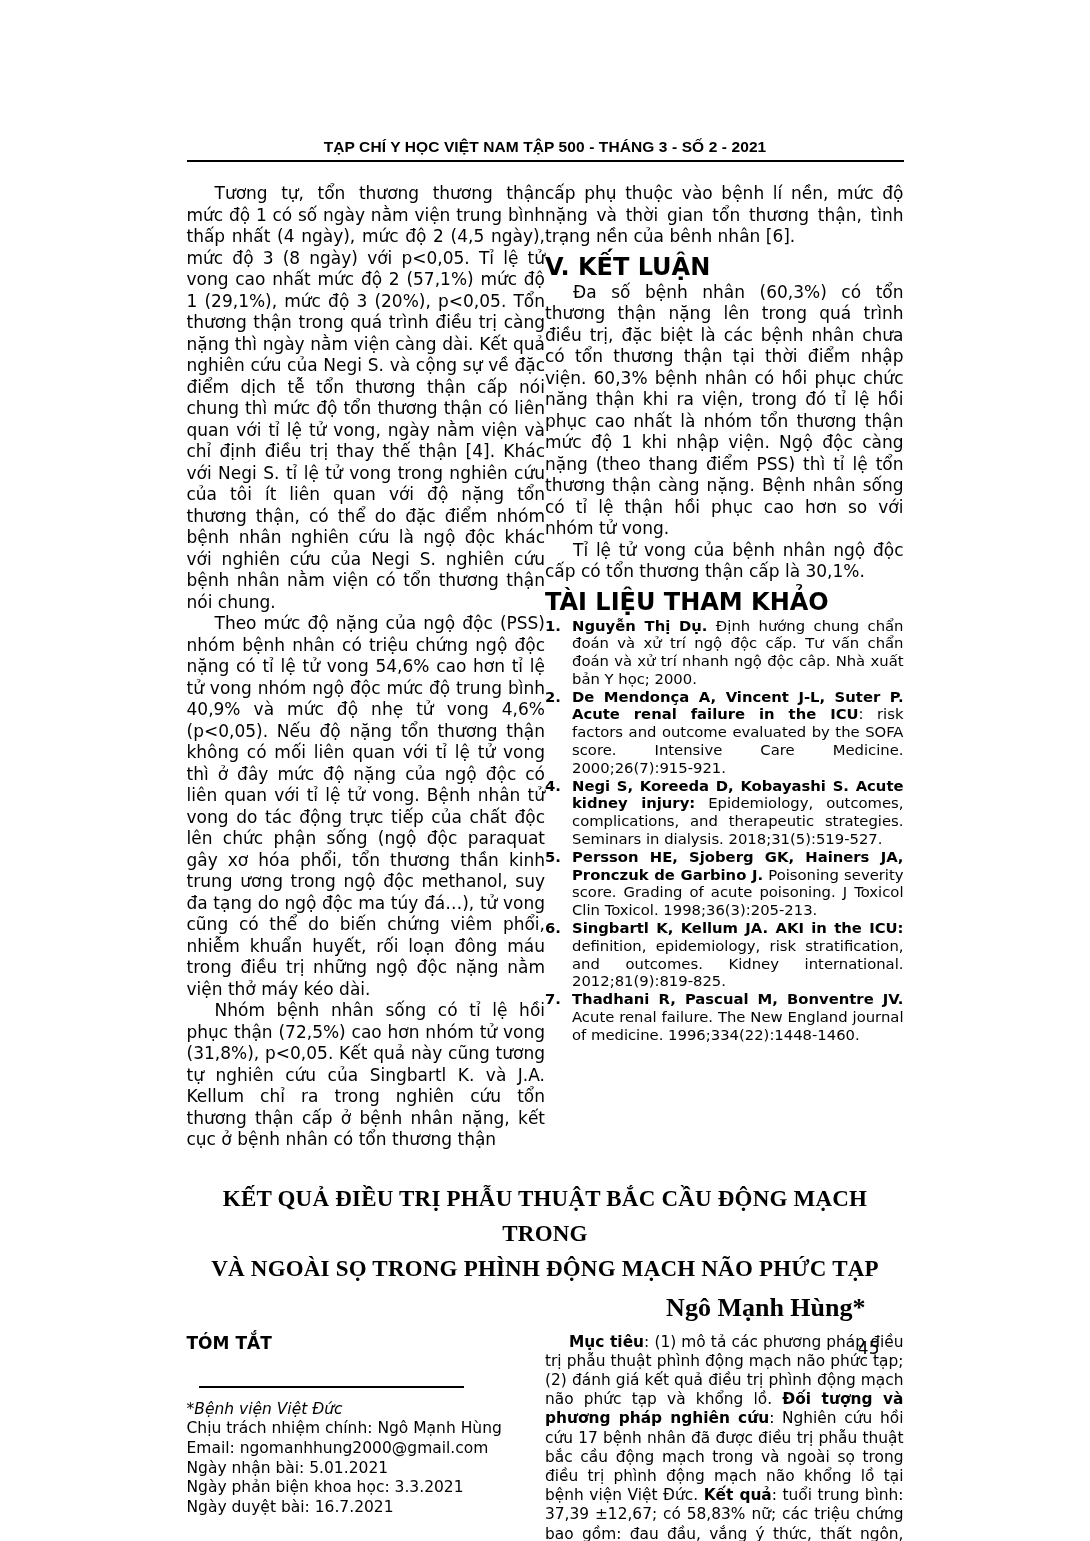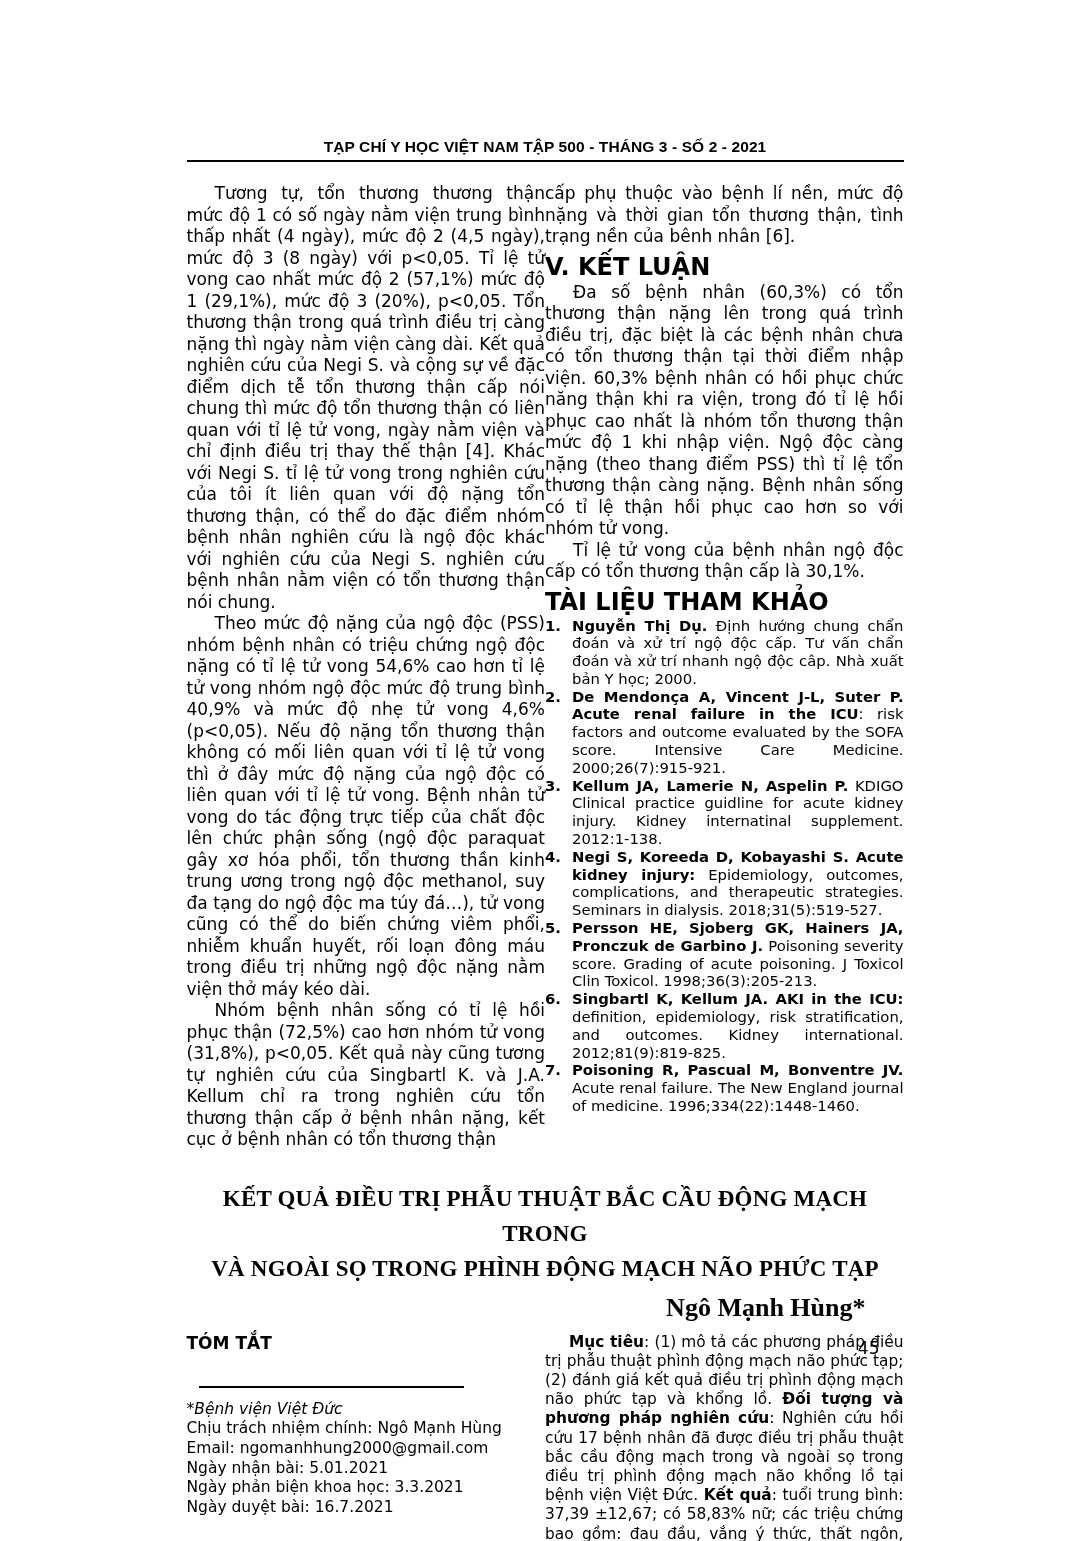--- a/index.html
+++ b/index.html
@@ -128,25 +128,24 @@
       <p class="body-p noindent">cấp phụ thuộc vào bệnh lí nền, mức độ nặng và thời gian tổn thương thận, tình trạng nền của bênh nhân [6].</p>
 
       <h3 class="sec-heading">V. KẾT LUẬN</h3>
       <p class="body-p">Đa số bệnh nhân (60,3%) có tổn thương thận nặng lên trong quá trình điều trị, đặc biệt là các bệnh nhân chưa có tổn thương thận tại thời điểm nhập viện. 60,3% bệnh nhân có hồi phục chức năng thận khi ra viện, trong đó tỉ lệ hồi phục cao nhất là nhóm tổn thương thận mức độ 1 khi nhập viện. Ngộ độc càng nặng (theo thang điểm PSS) thì tỉ lệ tổn thương thận càng nặng. Bệnh nhân sống có tỉ lệ thận hồi phục cao hơn so với nhóm tử vong.</p>
       <p class="body-p">Tỉ lệ tử vong của bệnh nhân ngộ độc cấp có tổn thương thận cấp là 30,1%.</p>
 
       <h3 class="sec-heading">TÀI LIỆU THAM KHẢO</h3>
       <div class="refs">
         <p class="ref"><b class="rnum">1.</b><b>Nguyễn Thị Dụ.</b><span> Định hướng chung chẩn đoán và xử trí ngộ độc cấp. Tư vấn chẩn đoán và xử trí nhanh ngộ độc câp. Nhà xuất bản Y học; 2000.</span></p>
         <p class="ref"><b class="rnum">2.</b><b>De Mendonça A, Vincent J-L, Suter P. Acute renal failure in the ICU</b><span>: risk factors and outcome evaluated by the SOFA score. Intensive Care Medicine. 2000;26(7):915-921.</span></p>
-        <p class="ref"><b class="rnum">3.</b><b>Kellum JA, Lamerie N, Aspelin P.</b><span> KDIGO Clinical practice guidline for acute kidney injury. Kidney internatinal supplement. 2012:1-138.</span></p>
         <p class="ref"><b class="rnum">4.</b><b>Negi S, Koreeda D, Kobayashi S. Acute kidney injury:</b><span> Epidemiology, outcomes, complications, and therapeutic strategies. Seminars in dialysis. 2018;31(5):519-527.</span></p>
         <p class="ref"><b class="rnum">5.</b><b>Persson HE, Sjoberg GK, Hainers JA, Pronczuk de Garbino J.</b><span> Poisoning severity score. Grading of acute poisoning. J Toxicol Clin Toxicol. 1998;36(3):205-213.</span></p>
         <p class="ref"><b class="rnum">6.</b><b>Singbartl K, Kellum JA. AKI in the ICU:</b><span> definition, epidemiology, risk stratification, and outcomes. Kidney international. 2012;81(9):819-825.</span></p>
-        <p class="ref"><b class="rnum">7.</b><b>Poisoning R, Pascual M, Bonventre JV.</b><span> Acute renal failure. The New England journal of medicine. 1996;334(22):1448-1460.</span></p>
+        <p class="ref"><b class="rnum">7.</b><b>Thadhani R, Pascual M, Bonventre JV.</b><span> Acute renal failure. The New England journal of medicine. 1996;334(22):1448-1460.</span></p>
       </div>
     </div>
   </div>
 
   <h1 class="title"><span>KẾT QUẢ ĐIỀU TRỊ PHẪU THUẬT BẮC CẦU ĐỘNG MẠCH TRONG</span><br><span>VÀ NGOÀI SỌ TRONG PHÌNH ĐỘNG MẠCH NÃO PHỨC TẠP</span></h1>
 
   <div class="author">Ngô Mạnh Hùng*</div>
 
   <div class="columns cols-bottom">
     <div class="col">

